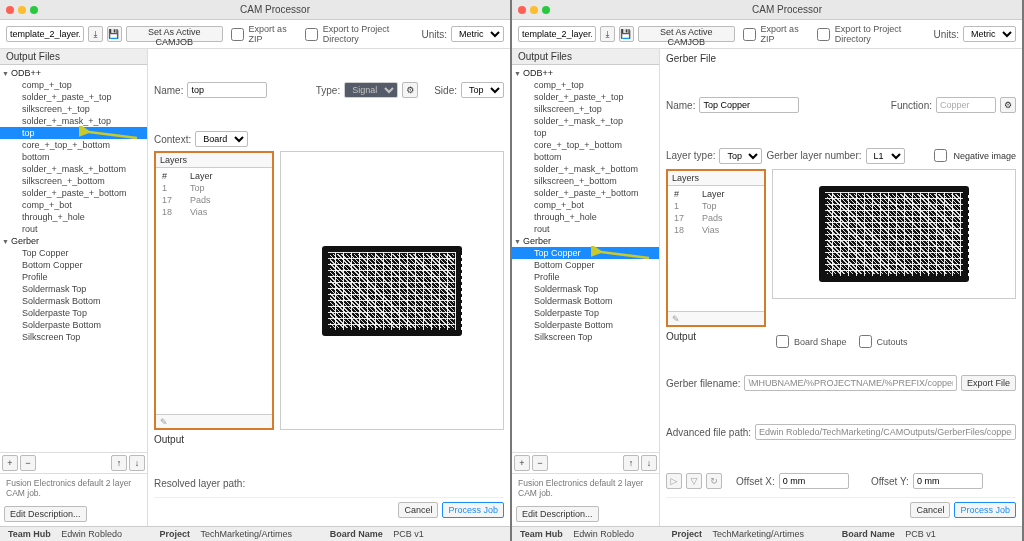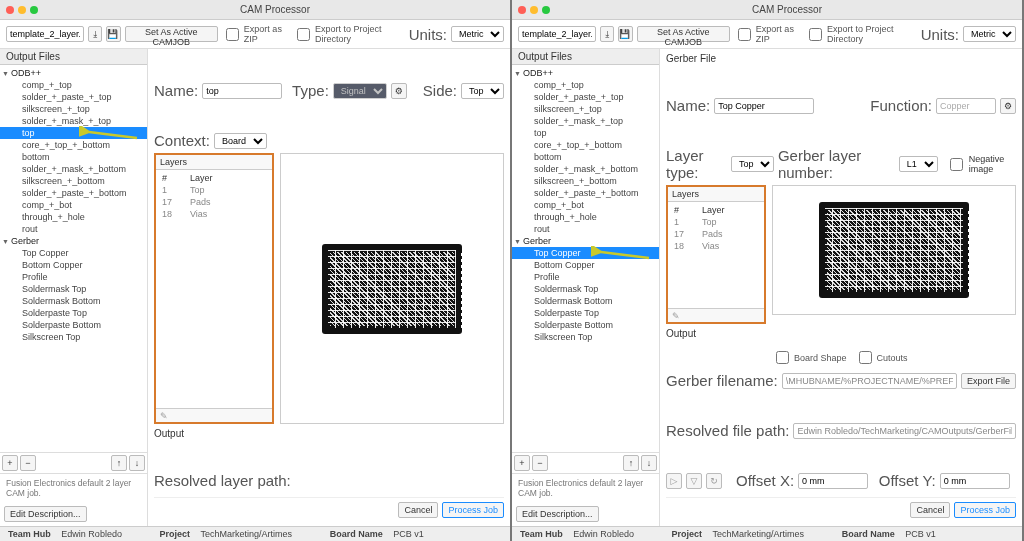--- a/index.html
+++ b/index.html
@@ -25,21 +25,21 @@
   .tparent { padding-left:2px; color:#222; }
   .tparent::before { content:"▼ "; font-size:7px; color:#666; }
   .tchild { padding-left:22px; }
   .selected { background:#1a8cff; color:#fff; position:relative; }
   .arrow-annot { position:absolute; pointer-events:none; z-index:5; }
   .sidebar-bot { border-top:1px solid #ddd; display:flex; gap:2px; padding:2px; }
   .desc { border-top:1px solid #ddd; padding:4px 6px; color:#777; font-size:8.5px; }
   .main { flex:1; display:flex; flex-direction:column; padding:4px 6px 2px; gap:4px; min-width:0; }
   .group-title { font-size:10px; color:#333; }
   .field-row { display:flex; align-items:center; gap:4px;margin-top:29px; }
-  .label { color:#555; font-size:15px; }
+  .label { color:#555; font-size:10px; }
   .layers-box { border:2px solid #d77a2c; display:flex; flex-direction:column; min-height:0; }
   .layers-head { padding:2px 4px; background:#f8f8f8; border-bottom:1px solid #ccc; }
   .layers-table { flex:1; padding:2px 4px; }
   .lrow { display:flex; gap:12px; padding:1px 2px; color:#888; }
   .lhead { color:#333; font-weight:500; }
   .layers-footer { border-top:1px solid #ccc; height:14px; background:#f8f8f8; display:flex; align-items:center; padding:0 4px; }
   .preview { border:1px solid #ccc; flex:1; display:flex; align-items:center; justify-content:center; background:#fff; overflow:hidden; }
   .pcb { background:#111; width:140px; height:90px; border-radius:3px; position:relative; overflow:hidden; }
   .pcb::before, .pcb::after { content:""; position:absolute; background:repeating-linear-gradient(45deg,#fff 0 1px,#111 1px 3px); }
   .pcb::before { left:8px; top:8px; right:8px; bottom:8px; opacity:.85; }
@@ -344,21 +344,21 @@
             </div>
           </div>
         </div>
         <div class="group-title">Output</div>
         <div class="field-row">
           <span class="label">Gerber filename:</span>
           <input type="text" class="path-input" style="flex: 1 1 0%;" value="\MHUBNAME/%PROJECTNAME/%PREFIX/copper_top.gbr">
           <button>Export File</button>
         </div>
         <div class="field-row">
-          <span class="label">Resolved file path:</span>
+          <span class="label">Advanced file path:</span>
           <input type="text" class="path-input" readonly="" style="flex: 1 1 0%;" value="Edwin Robledo/TechMarketing/CAMOutputs/GerberFiles/copper_top.gbr">
         </div>
         <div class="field-row">
           <div class="offset-icon">▷</div>
           <div class="offset-icon">▽</div>
           <div class="offset-icon">↻</div>
           <span style="width:6px"></span>
           <span class="label">Offset X:</span>
           <input type="text" style="width: 70px;" value="0 mm">
           <span style="flex:.3"></span>

